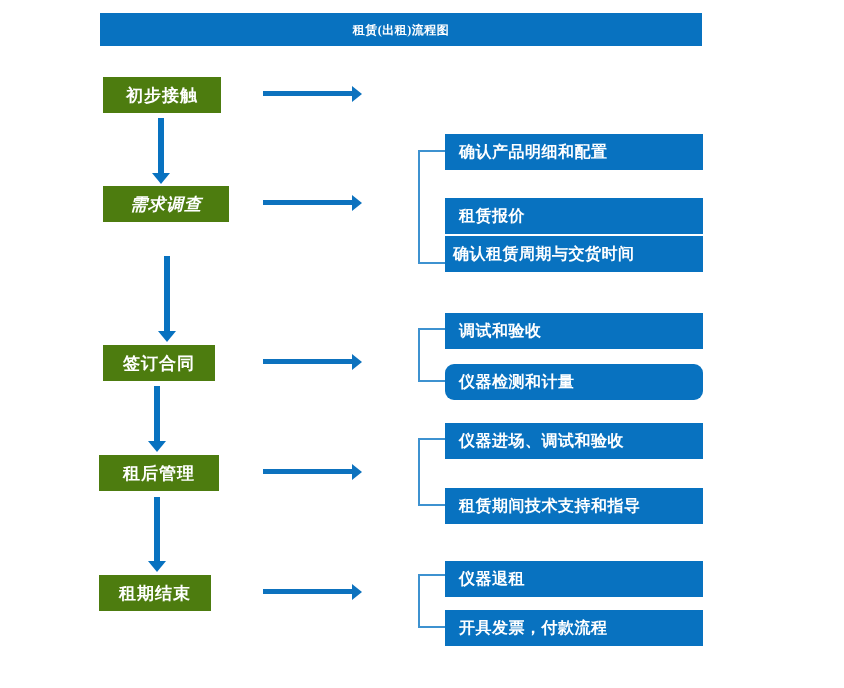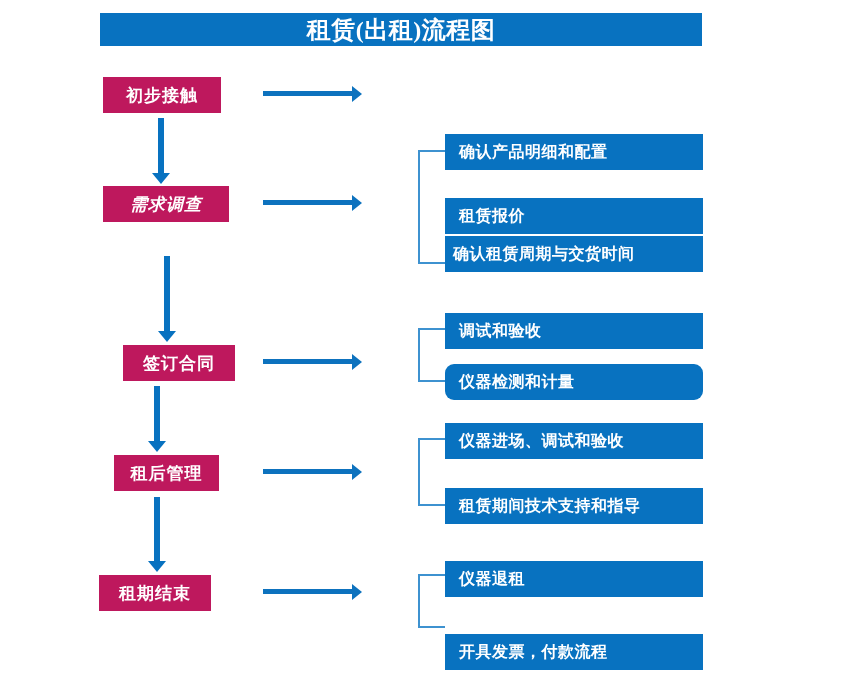--- a/index.html
+++ b/index.html
@@ -20,34 +20,34 @@
 
   
   .title-bar {
     position: absolute;
     left: 100px;
     top: 13px;
     width: 602px;
     height: 33px;
     background: #0872C0;
     color: #ffffff;
-    font-size: 24px;
+    font-size: 12px;
     font-weight: bold;
     letter-spacing: 0.5px;
     display: flex;
     align-items: center;
     justify-content: center;
     line-height: 1;
   }
 
   
   .stage-box {
     position: absolute;
     height: 36px;
-    background: #be185d;
+    background: #4d7c0f;
     color: #ffffff;
     font-size: 17px;
     font-weight: bold;
     display: flex;
     align-items: center;
     justify-content: center;
     letter-spacing: 1px;
     line-height: 1;
   }
 
@@ -128,23 +128,23 @@
 <body>
 
 <div id="canvas">
 
   <div class="title-bar">租赁(出租)流程图</div>
 
   <div class="stage-box" style="left:103px; top:77px;  width:118px;">初步接触</div>
 
   <div class="stage-box" style="left:103px; top:186px; width:126px;font-style:italic;">需求调查</div>
 
-  <div class="stage-box" style="left:103px; top:345px; width:112px;margin-left:20px;">签订合同</div>
-
-  <div class="stage-box" style="left:114px;  top:455px; width:105px;">租后管理</div>
+  <div class="stage-box" style="left:103px; top:345px; width:112px;">签订合同</div>
+
+  <div class="stage-box" style="left:99px;  top:455px; width:120px;">租后管理</div>
 
   <div class="stage-box" style="left:99px;  top:575px; width:112px;">租期结束</div>
 
   <div class="v-arrow" style="left:152px; top:118px; height:66px;">
     <div class="shaft" style="height:55px;"></div>
     <div class="head" style="top:55px;"></div>
   </div>
 
   <div class="v-arrow" style="left:158px; top:256px; height:86px;">
     <div class="shaft" style="height:75px;"></div>
@@ -204,15 +204,15 @@
   <div class="task-box" style="top:313px;">调试和验收</div>
 
   <div class="task-box" style="top:364px;border-radius:9px;">仪器检测和计量</div>
 
   <div class="task-box" style="top:423px;padding-left:14px;">仪器进场、调试和验收</div>
 
   <div class="task-box" style="top:488px;">租赁期间技术支持和指导</div>
 
   <div class="task-box" style="top:561px;">仪器退租</div>
 
-  <div class="task-box" style="top:634px;">开具发票，付款流程</div>
+  <div class="task-box" style="top:610px;">开具发票，付款流程</div>
 
 </div>
 
 </body></html>

